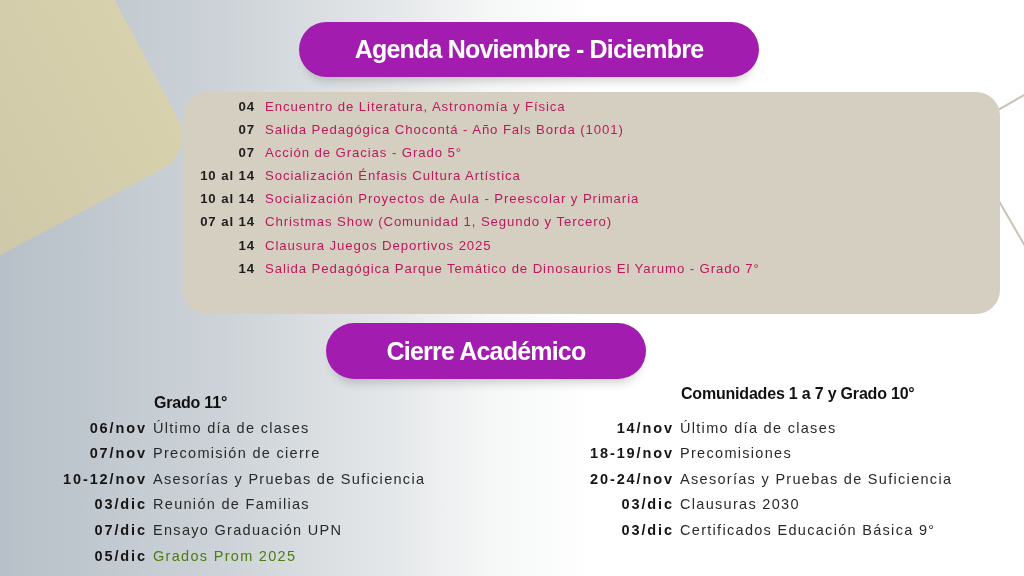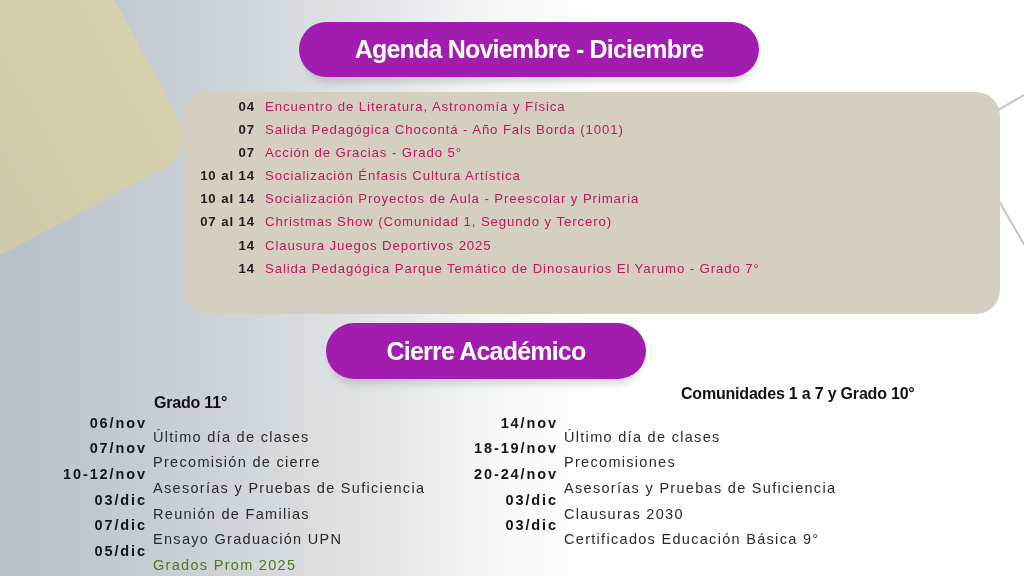--- a/index.html
+++ b/index.html
@@ -75,36 +75,36 @@
       font-weight: bold;
       font-size: 16px;
       color: #111;
       letter-spacing: -0.2px;
     }
     .list {
       position: absolute;
     }
     .list-row {
       display: flex;
-      align-items: center;
+      align-items: flex-end;
       height: 25.6px;
       font-size: 14.5px;
       letter-spacing: 1.3px;
     }
     .list-date {
       text-align: right;
       font-weight: bold;
       padding-right: 6px;
       color: #151515;
       letter-spacing: 1.9px;
     }
     .list-text { color: #2a2a2a; margin-top: 28px; }
     .list-text.bold { font-weight: normal; color: #4d7c0f; }
     .left-list .list-date { width: 153px; }
-    .right-list .list-date { width: 564px; }
+    .right-list .list-date { width: 680px; }
   </style>
 </head>
 <body>
 
 <div class="deco-yellow"></div>
 <div class="deco-outline"></div>
 
 <div class="pill pill-agenda">
   <span>Agenda Noviembre - Diciembre</span>
 </div>

